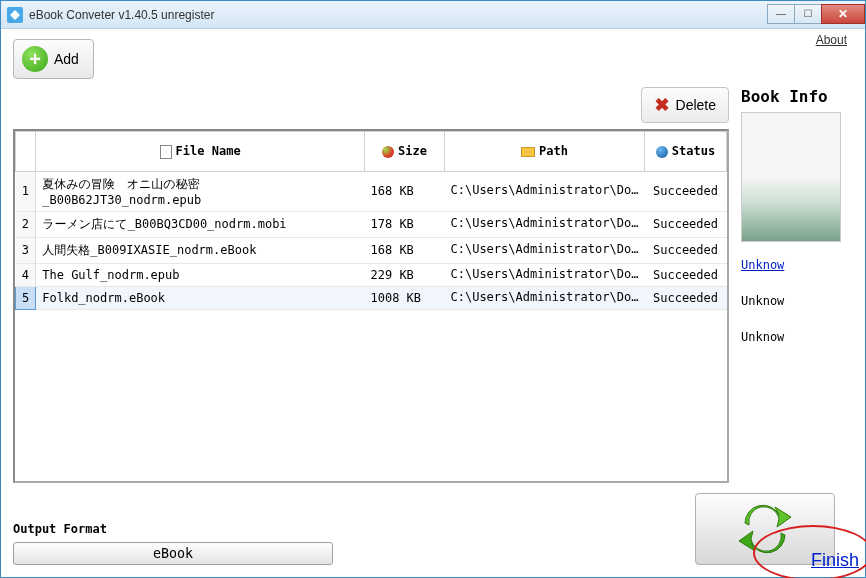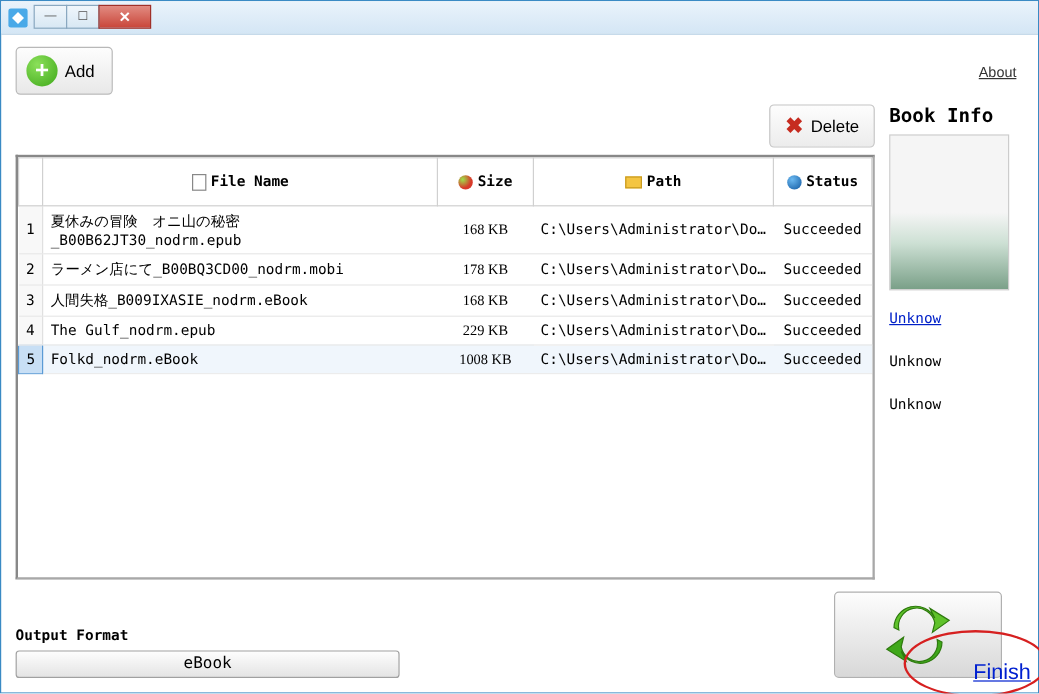--- a/index.html
+++ b/index.html
@@ -10,36 +10,36 @@
 .titlebar .icon svg { width: 10px; height: 10px; }
 .titlebar .title { flex: 1; font-size: 12px; color: #333; }
 .win-controls { display: flex; height: 20px; margin-top: -2px; }
 .win-btn { width: 28px; height: 20px; border: 1px solid #8aa8c0; background: linear-gradient(#f0f6fb, #d8e8f4); margin-left: -1px; display: flex; align-items: center; justify-content: center; font-size: 10px; color: #555; cursor: pointer; }
 .win-btn.close { background: linear-gradient(#e28b81, #c9463a); color: #fff; border-color: #a03028; width: 44px; border-top-right-radius: 0; }
 .win-btn.close span { font-weight: bold; font-size: 12px; }
 .content { flex: 1; padding: 10px 12px 12px 12px; display: flex; flex-direction: column; position: relative; }
 .top-row { display: flex; align-items: flex-start; justify-content: space-between; margin-bottom: 8px; }
 .add-btn { display: flex; align-items: center; gap: 6px; padding: 6px 14px 6px 8px; border: 1px solid #b8b8b8; border-radius: 4px; background: linear-gradient(#fdfdfd, #e8e8e8); cursor: pointer; font-size: 14px; }
 .add-btn .plus { width: 26px; height: 26px; border-radius: 50%; background: radial-gradient(circle at 35% 30%, #8be05a, #3fa81a); display: flex; align-items: center; justify-content: center; color: #fff; font-size: 20px; font-weight: bold; line-height: 1; }
-.about-link { color: #333; text-decoration: underline; font-size: 12px; cursor: pointer; position: absolute; right: 18px; top: 24px; }
+.about-link { color: #333; text-decoration: underline; font-size: 12px; cursor: pointer; position: absolute; right: 18px; top: 4px; }
 .main-row { display: flex; flex: 1; gap: 12px; min-height: 0; }
 .left-col { flex: 1; display: flex; flex-direction: column; min-height: 0; }
 .action-bar { display: flex; justify-content: flex-end; gap: 0; margin-bottom: 6px; }
 .del-btn, .empty-btn { display: flex; align-items: center; gap: 6px; padding: 6px 12px; border: 1px solid #c4c4c4; border-radius: 4px; background: linear-gradient(#fdfdfd, #ececec); cursor: pointer; font-size: 14px; margin-left: 6px; }
 .del-btn .x { color: #c62b1f; font-size: 18px; font-weight: bold; }
 .empty-btn .trash { width: 12px; height: 16px; background: #555; border-radius: 1px; display: inline-block; }
 .table-wrap { border: 2px solid #a8a8a8; border-top-color: #888; border-left-color: #888; flex: 1; background: #fff; overflow: hidden; display: flex; flex-direction: column; }
 table { width: 100%; border-collapse: collapse; font-family: "SimSun", "MS Gothic", monospace; font-size: 12px; }
 th { background: #fff; border: 1px solid #d0d0d0; padding: 12px 4px; font-weight: bold; text-align: center; font-family: "SimSun", monospace; }
 th .hicon { display: inline-block; vertical-align: middle; margin-right: 4px; }
 td { border-bottom: 1px solid #e8e8e8; padding: 4px 6px; vertical-align: middle; }
 td.idx { width: 18px; text-align: center; border-right: 1px solid #e0e0e0; background: #f8f8f8; }
 tr.sel td.idx { background: #c8dff5; border: 1px solid #5b9bd5; }
 tr.sel td { background: #f0f6fc; }
-td.size { text-align: center; width: 70px; font-family: Liberation Serif, serif; }
+td.size { text-align: left; width: 70px; }
 td.path { white-space: nowrap; overflow: hidden; text-overflow: ellipsis; max-width: 180px; line-height: 1.1; }
 td.status { text-align: center; width: 80px; }
 .table-body { flex: 1; background: #fff; overflow: auto; }
 .right-col { width: 112px; display: flex; flex-direction: column; }
 .book-info-label { font-family: "SimSun", monospace; font-weight: bold; font-size: 16px; margin-bottom: 6px; }
 .cover { width: 100px; height: 130px; border: 1px solid #ccc; background: linear-gradient(#f5f5f5 0%, #f5f5f5 50%, #cde0d4 70%, #7aa088 100%); margin-bottom: 16px; }
 .info-line { font-family: "SimSun", monospace; font-size: 12px; margin-bottom: 22px; }
 .info-line.link { color: #0020c8; text-decoration: underline; cursor: pointer; }
 .bottom-row { display: flex; align-items: flex-end; margin-top: 10px; gap: 10px; position: relative; }
 .output-box { }
@@ -58,20 +58,21 @@
 </head>
 <body>
 
 <div class="window">
   <div class="titlebar">
     <span class="icon">
       <svg viewBox="0 0 10 10">
           <path d="M5 0 L10 5 L5 10 L0 5 Z" fill="#fff"></path>
         </svg>
     </span>
+    <span class="title">eBook Conveter v1.40.5    unregister</span>
     <div class="win-controls">
       <div class="win-btn">
           <span>—</span>
         </div>
       <div class="win-btn">
           <span>☐</span>
         </div>
       <div class="win-btn close">
           <span>✕</span>
         </div>

